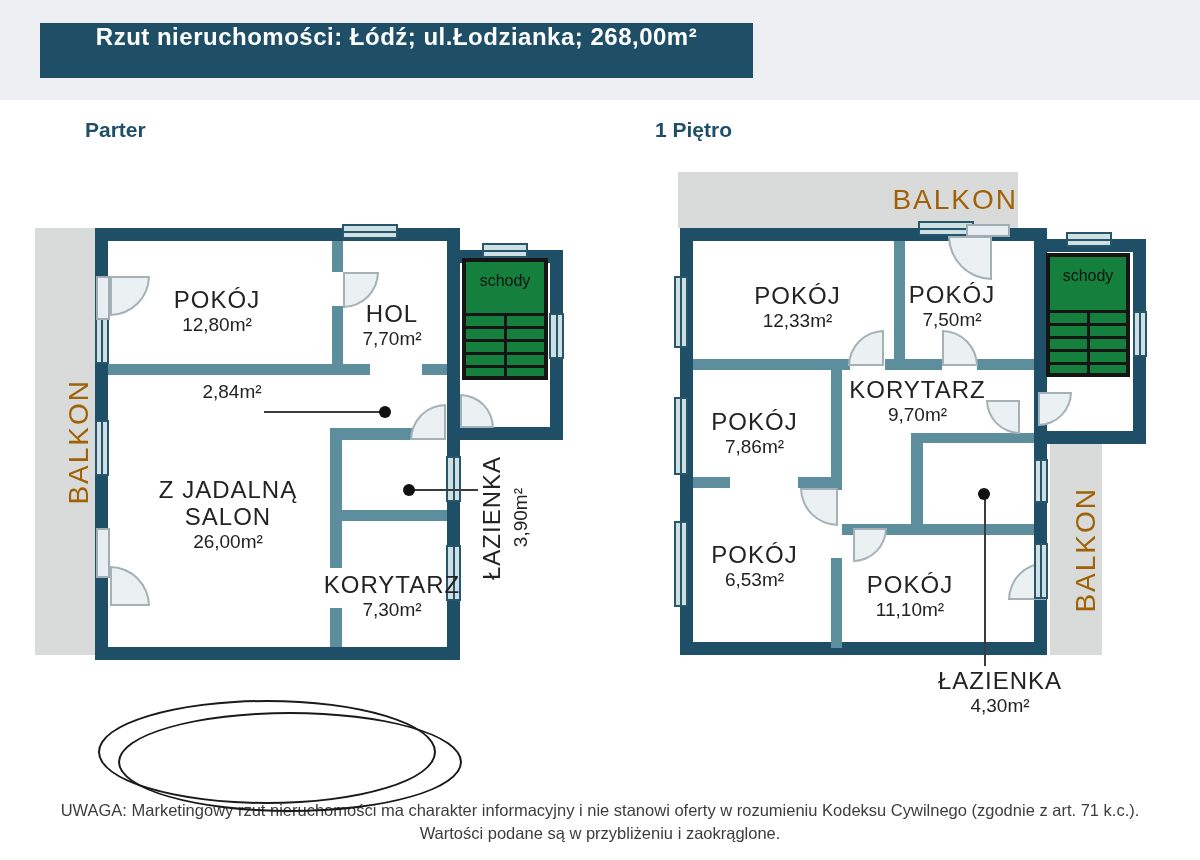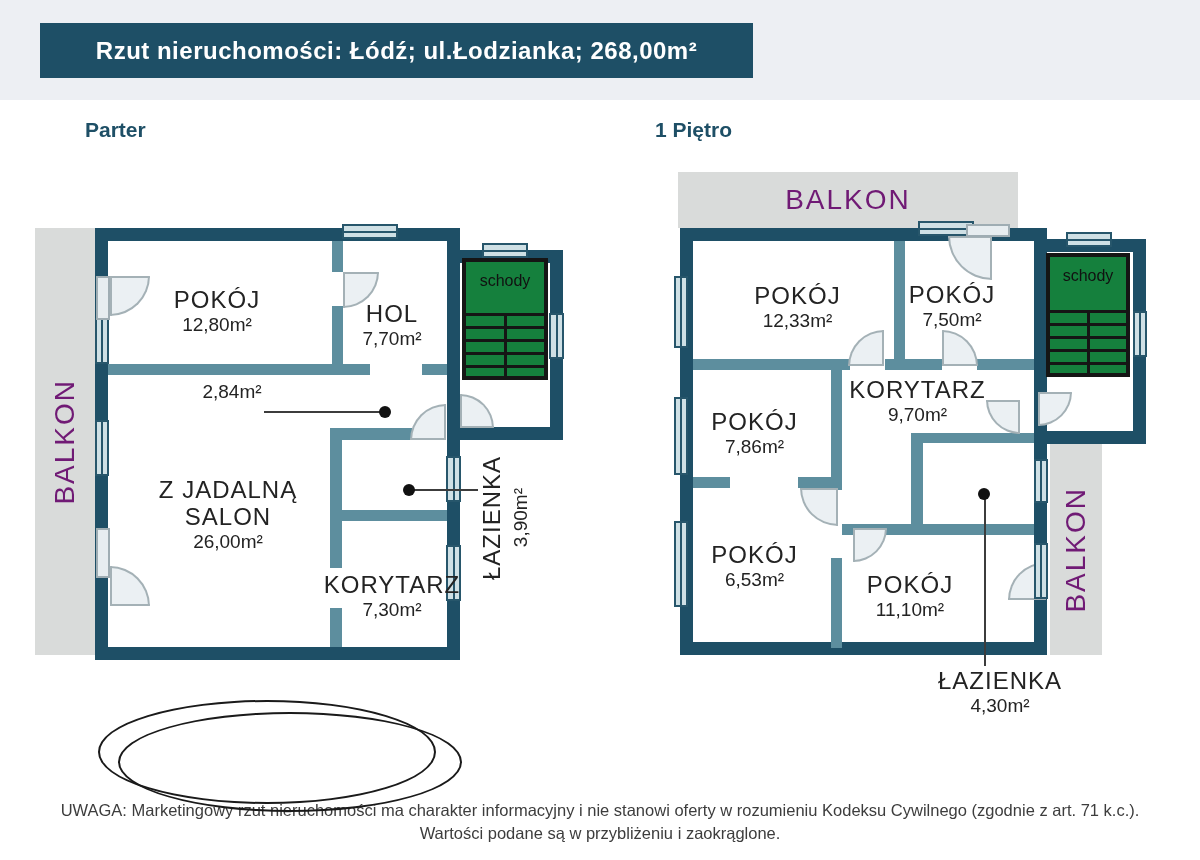--- a/index.html
+++ b/index.html
@@ -7,36 +7,36 @@
     --iwall:#5d8e9e;
     --winfill:#cfe0e5;
     --balk:#d9dbda;
     --ink:#232323;
   }
   *{margin:0;padding:0;box-sizing:border-box}
   body{font-family:"Liberation Sans",sans-serif;background:#fff}
   .page{position:relative;width:1200px;height:860px;background:#fff;overflow:hidden}
   .topband{position:absolute;left:0;top:0;width:1200px;height:100px;background:#edeff3}
   .banner{position:absolute;left:40px;top:23px;width:713px;height:55px;background:var(--wall);
-          color:#fff;font-size:24px;font-weight:bold;display:flex;align-items:center;justify-content:center;letter-spacing:.5px}
+          color:#fff;font-size:24px;font-weight:bold;display:flex;justify-content:center;letter-spacing:.5px}
   .ftitle{position:absolute;font-size:21px;font-weight:bold;color:var(--wall)}
   .floor{position:absolute;background:#fff;z-index:1}
   .w{position:absolute;background:var(--wall);z-index:2}
   .iw{position:absolute;background:var(--iwall);z-index:2}
   .win{position:absolute;background:var(--winfill);border:2px solid #27566b;z-index:4}
   .winv::before{content:"";position:absolute;top:0;bottom:0;left:50%;width:2px;margin-left:-1px;background:#27566b}
   .winh::before{content:"";position:absolute;left:0;right:0;top:50%;height:2px;margin-top:-1px;background:#27566b}
   .leaf{position:absolute;background:#e7edf0;border:2px solid #9fadb3;z-index:4}
   .arc{position:absolute;background:#ebf0f3;border:2px solid #a4b1b6;z-index:3}
   .a-tl{border-radius:100% 0 0 0}
   .a-tr{border-radius:0 100% 0 0}
   .a-br{border-radius:0 0 100% 0}
   .a-bl{border-radius:0 0 0 100%}
-  .balk{position:absolute;background:var(--balk);z-index:0;display:flex;align-items:center;justify-content:center;
-        color:#701a75;font-size:28px;letter-spacing:2px}
+  .balk{position:absolute;background:var(--balk);z-index:0;display:flex;align-items:center;justify-content:flex-end;
+        color:#a16207;font-size:28px;letter-spacing:2px}
   .vtext{writing-mode:vertical-rl;transform:rotate(180deg)}
   .stairs{position:absolute;background:#15803d;border:4px solid #151515;z-index:4}
   .stairs .slab{position:absolute;top:10px;left:0;right:0;text-align:center;font-size:16px;color:#111}
   .treads{position:absolute;left:-1px;right:-1px;bottom:-1px;height:64px;
           background:repeating-linear-gradient(180deg,#151515 0 3px,transparent 3px 13px)}
   .treads::after{content:"";position:absolute;top:0;bottom:0;left:50%;width:3px;margin-left:-1px;background:#151515}
   .rl{position:absolute;text-align:center;color:var(--ink);z-index:5;line-height:1.12}
   .rname{font-size:24px;letter-spacing:1px;white-space:nowrap}
   .rarea{font-size:19px}
   .lead{position:absolute;background:#3c3c3c;z-index:6}

